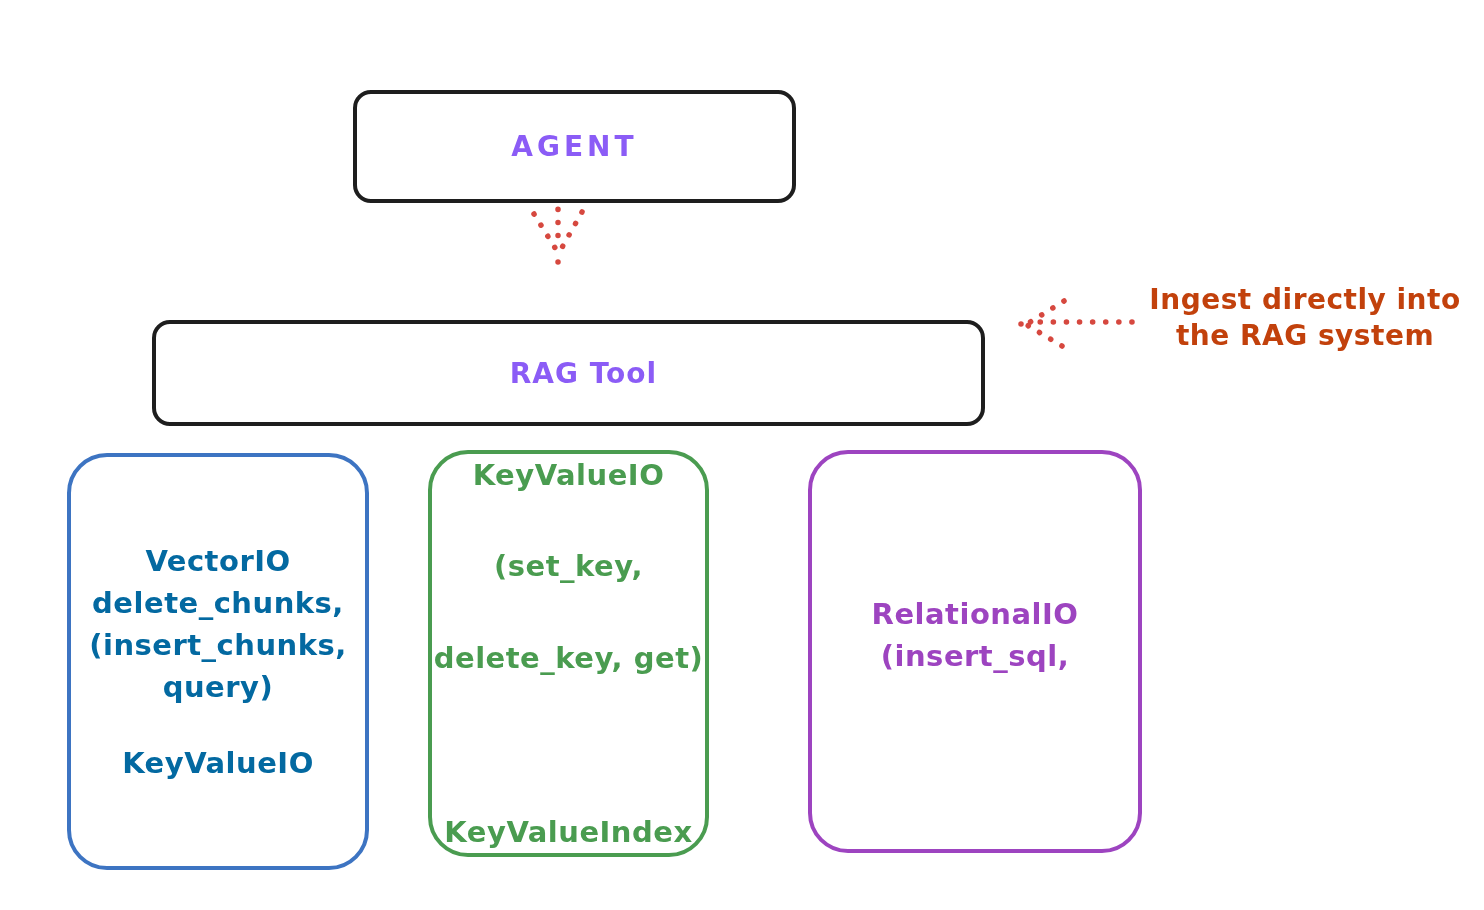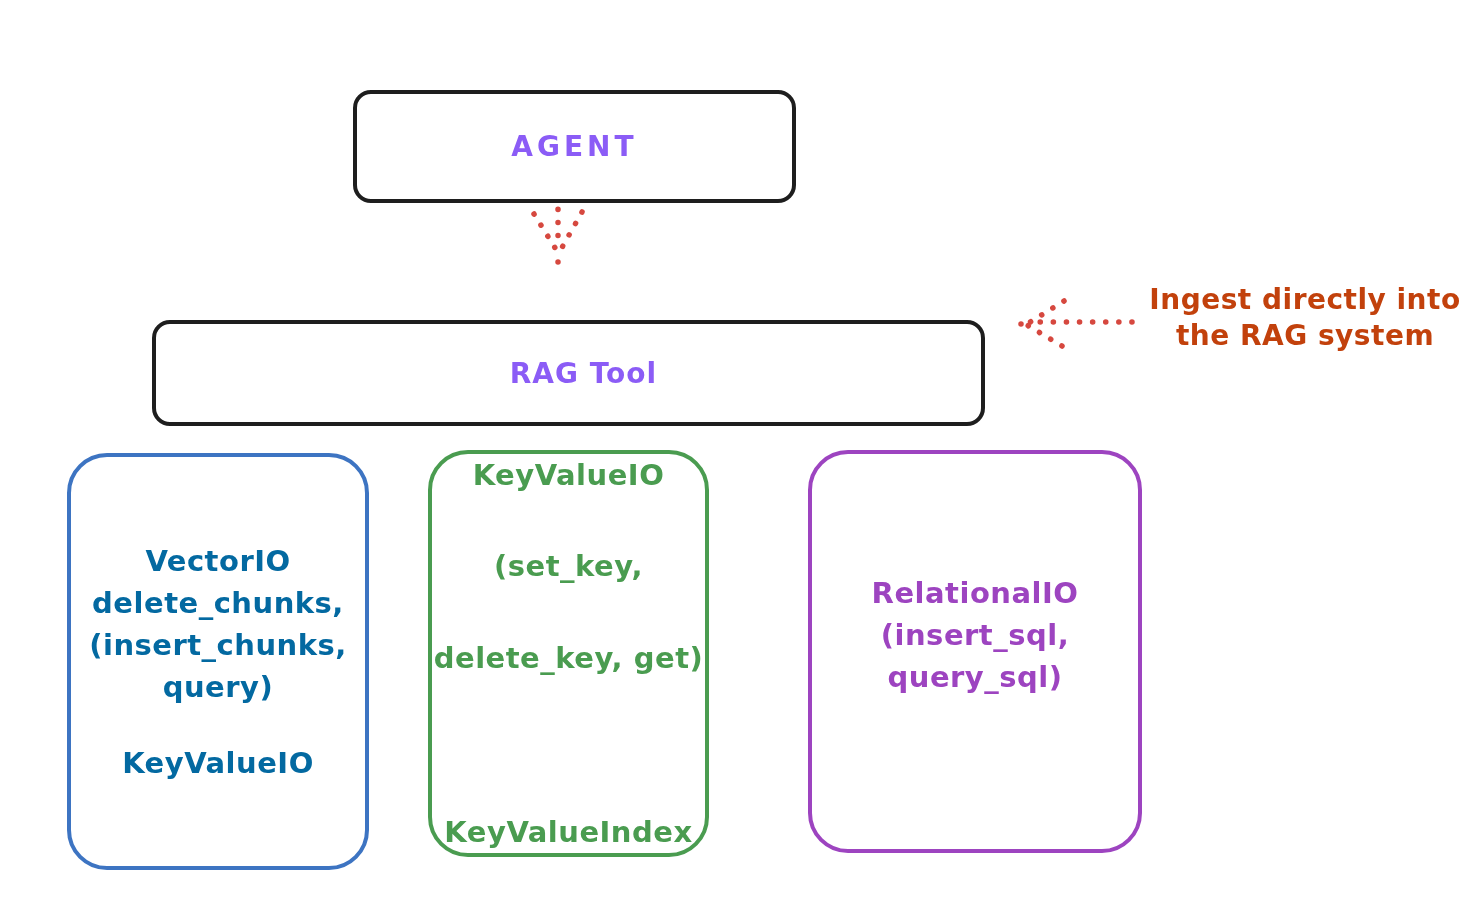--- a/index.html
+++ b/index.html
@@ -137,17 +137,16 @@
     <div>KeyValueIO</div>
     <div>(set_key,</div>
     <div>delete_key, get)</div>
     <div class="spacer"></div>
     <div>KeyValueIndex</div>
   </div>
 
   <div class="box io-box relational-box">
     <div>RelationalIO</div>
     <div>(insert_sql,</div>
-    <div>query_sql)</div>
     <div class="spacer"></div>
   </div>
 
 </div>
 
 </body></html>

